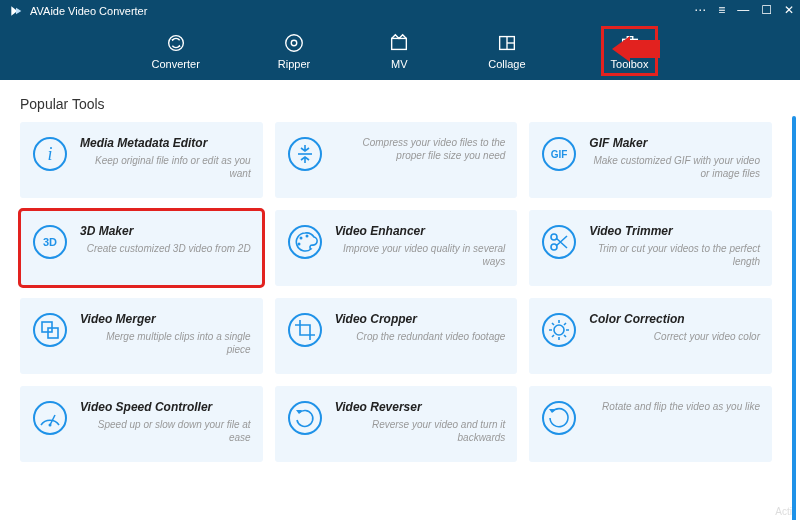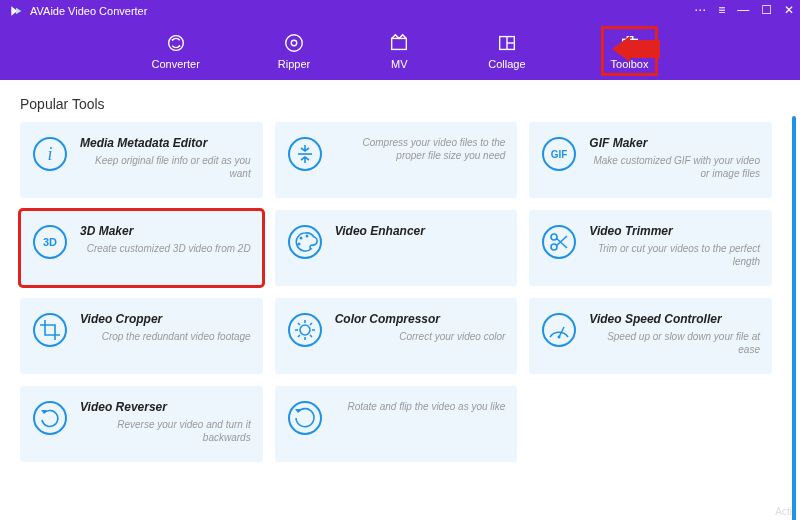--- a/index.html
+++ b/index.html
@@ -1,18 +1,18 @@
 <!DOCTYPE html>
 <html><head>
 <meta charset="utf-8">
 <style>
 * { margin: 0; padding: 0; box-sizing: border-box; }
 body { font-family: -apple-system, BlinkMacSystemFont, "Segoe UI", Arial, sans-serif; background: #fff; width: 800px; height: 520px; overflow: hidden; }
 
-.header { background: #6d28d9; height: 80px; position: relative; }
+.header { background: #0c4a6e; height: 80px; position: relative; }
 .titlebar { display: flex; align-items: center; padding: 4px 8px; height: 22px; }
 .logo-icon { width: 16px; height: 16px; margin-right: 6px; }
 .app-title { color: #fff; font-size: 11px; }
 .win-controls { position: absolute; top: 3px; right: 6px; display: flex; gap: 12px; }
 .win-controls span { color: #fff; font-size: 12px; cursor: pointer; line-height: 14px; }
 
 .tabs { display: flex; justify-content: center; gap: 62px; padding-top: 6px; }
 .tab { display: flex; flex-direction: column; align-items: center; color: #fff; cursor: pointer; font-size: 11px; padding: 4px 8px; position: relative; text-align: right; }
 .tab-icon { width: 22px; height: 22px; margin-bottom: 4px; }
 .tab.highlighted { outline: 3px solid #e2221f; outline-offset: -1px; margin-left: 7px; }
@@ -150,52 +150,64 @@
       <div class="tile">
         <svg viewBox="0 0 36 36" class="tile-icon">
           <circle class="circ" cx="18" cy="18" r="16"></circle>
           <path class="ico" d="M18 9 a9 9 0 1 0 6 16 c-2-1-1-4 1-4 a4 4 0 0 0 2-8 a9 9 0 0 0-9-4 Z"></path>
           <circle cx="14" cy="14" r="1.5" fill="#1f92e8"></circle>
           <circle cx="20" cy="12" r="1.5" fill="#1f92e8"></circle>
           <circle cx="12" cy="20" r="1.5" fill="#1f92e8"></circle>
         </svg>
         <div class="tile-text">
           <div class="tile-title">Video Enhancer</div>
+          <div class="tile-desc">Improve your video quality in several ways</div>
         </div>
       </div>
       <div class="tile">
         <svg viewBox="0 0 36 36" class="tile-icon">
           <circle class="circ" cx="18" cy="18" r="16"></circle>
           <circle class="ico" cx="13" cy="13" r="3"></circle>
           <circle class="ico" cx="13" cy="23" r="3"></circle>
           <path class="ico" d="M15 14 L26 24 M15 22 L26 12"></path>
         </svg>
         <div class="tile-text">
           <div class="tile-title">Video Trimmer</div>
           <div class="tile-desc">Trim or cut your videos to the perfect length</div>
         </div>
       </div>
       <div class="tile">
         <svg viewBox="0 0 36 36" class="tile-icon">
           <circle class="circ" cx="18" cy="18" r="16"></circle>
+          <rect class="ico" x="10" y="10" width="10" height="10"></rect>
+          <rect class="ico" x="16" y="16" width="10" height="10"></rect>
+        </svg>
+        <div class="tile-text">
+          <div class="tile-title">Video Merger</div>
+          <div class="tile-desc">Merge multiple clips into a single piece</div>
+        </div>
+      </div>
+      <div class="tile">
+        <svg viewBox="0 0 36 36" class="tile-icon">
+          <circle class="circ" cx="18" cy="18" r="16"></circle>
           <path class="ico" d="M13 8 L13 23 L28 23 M8 13 L23 13 L23 28"></path>
         </svg>
         <div class="tile-text">
           <div class="tile-title">Video Cropper</div>
           <div class="tile-desc">Crop the redundant video footage</div>
         </div>
       </div>
       <div class="tile">
         <svg viewBox="0 0 36 36" class="tile-icon">
           <circle class="circ" cx="18" cy="18" r="16"></circle>
           <circle class="ico" cx="18" cy="18" r="5"></circle>
           <path class="ico" d="M18 8 L18 11 M18 25 L18 28 M8 18 L11 18 M25 18 L28 18 M11 11 L13 13 M23 23 L25 25 M25 11 L23 13 M11 25 L13 23"></path>
         </svg>
         <div class="tile-text">
-          <div class="tile-title">Color Compressor</div>
+          <div class="tile-title">Color Correction</div>
           <div class="tile-desc">Correct your video color</div>
         </div>
       </div>
       <div class="tile">
         <svg viewBox="0 0 36 36" class="tile-icon">
           <circle class="circ" cx="18" cy="18" r="16"></circle>
           <path class="ico" d="M9 25 A11 11 0 0 1 27 25"></path>
           <path class="ico" d="M18 25 L23 15"></path>
           <circle cx="18" cy="25" r="1.5" fill="#1f92e8"></circle>
         </svg>

